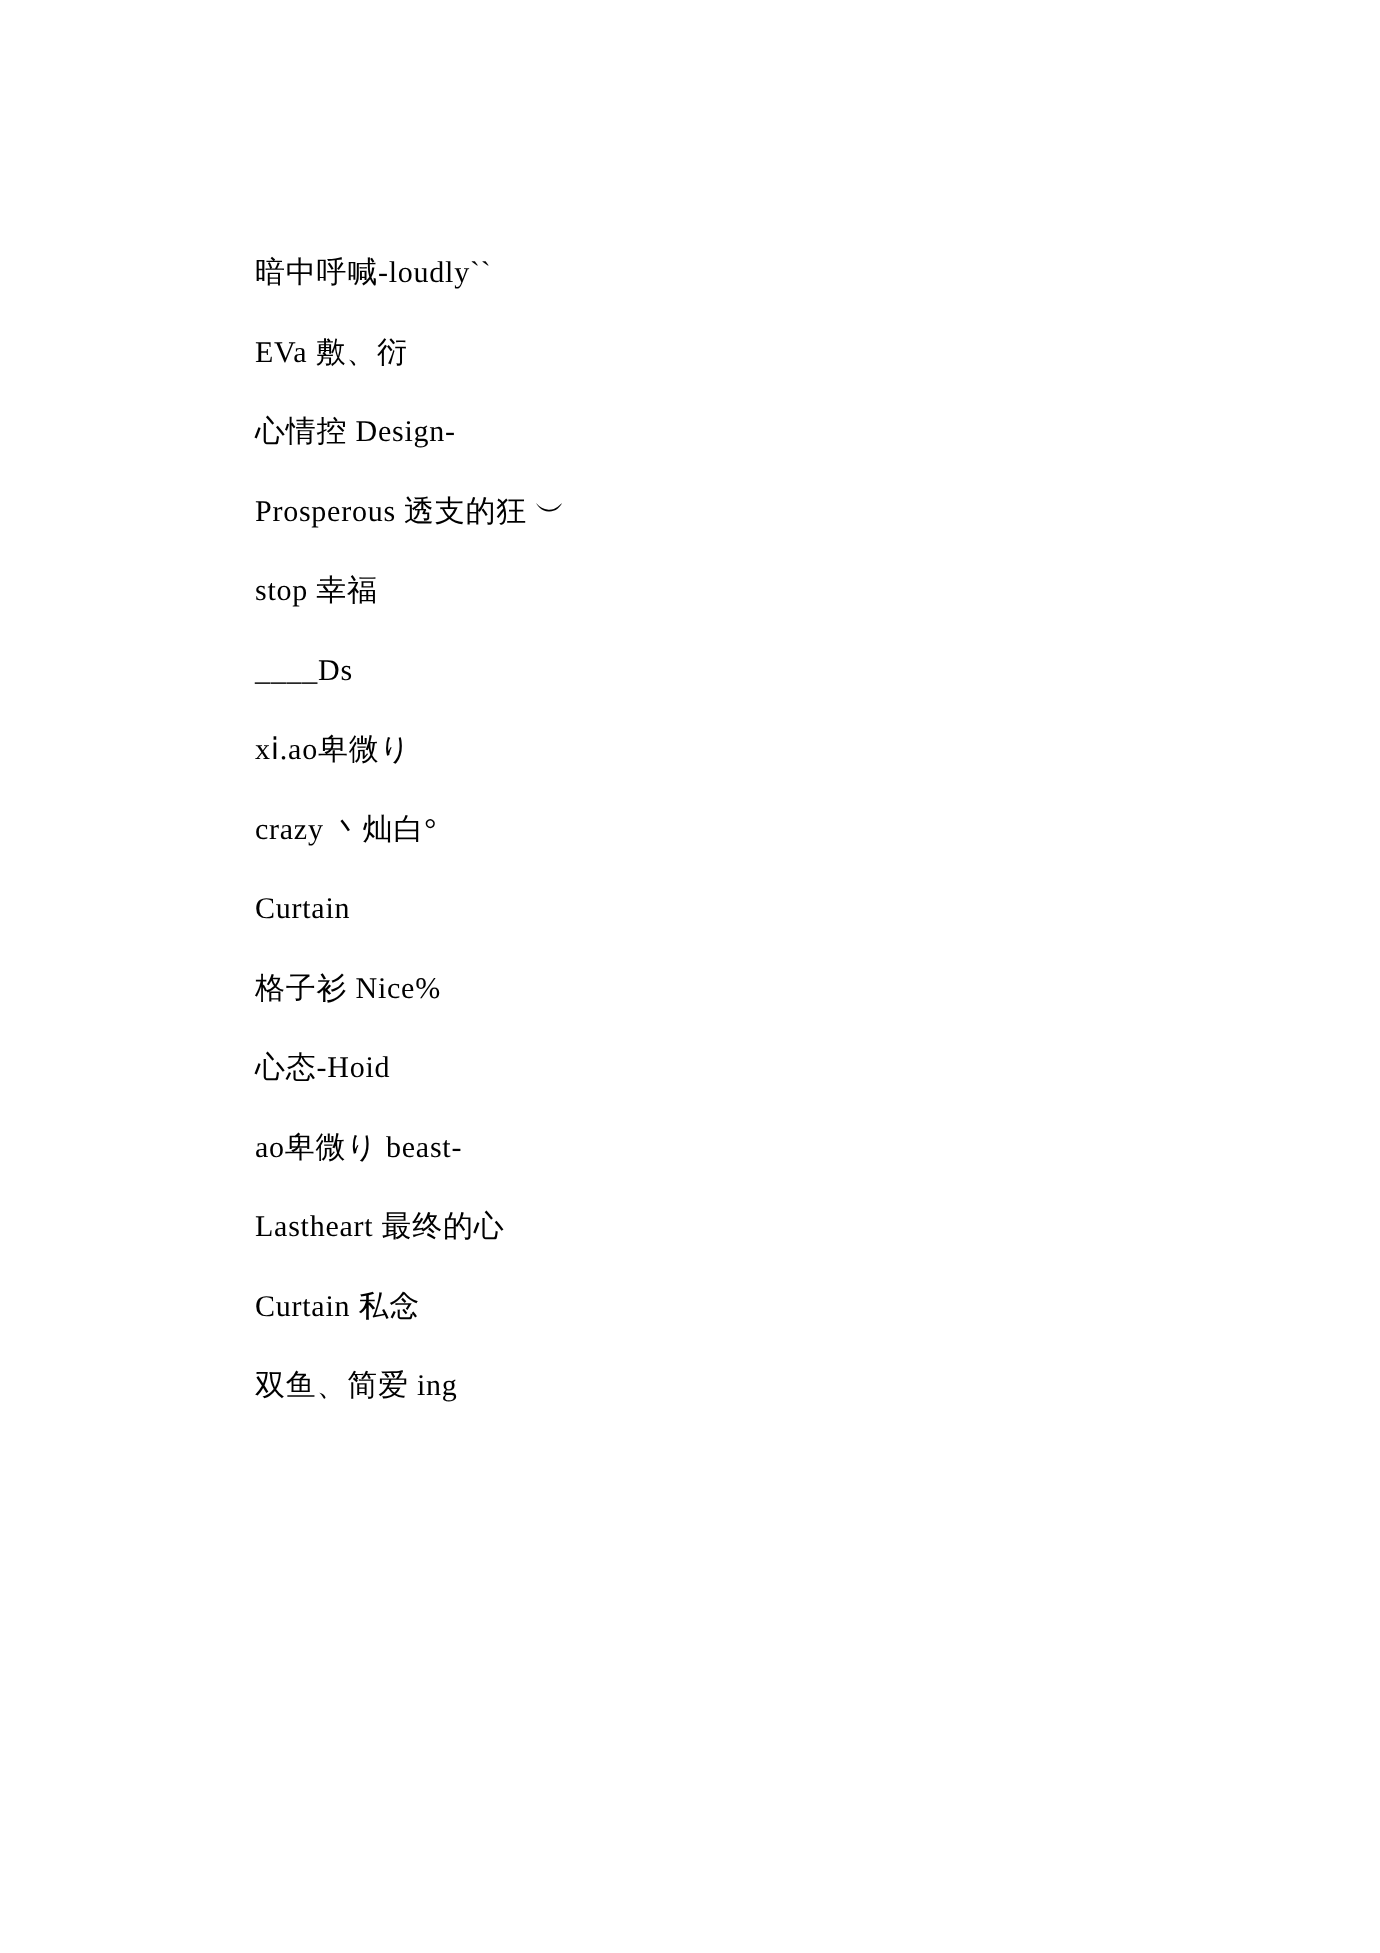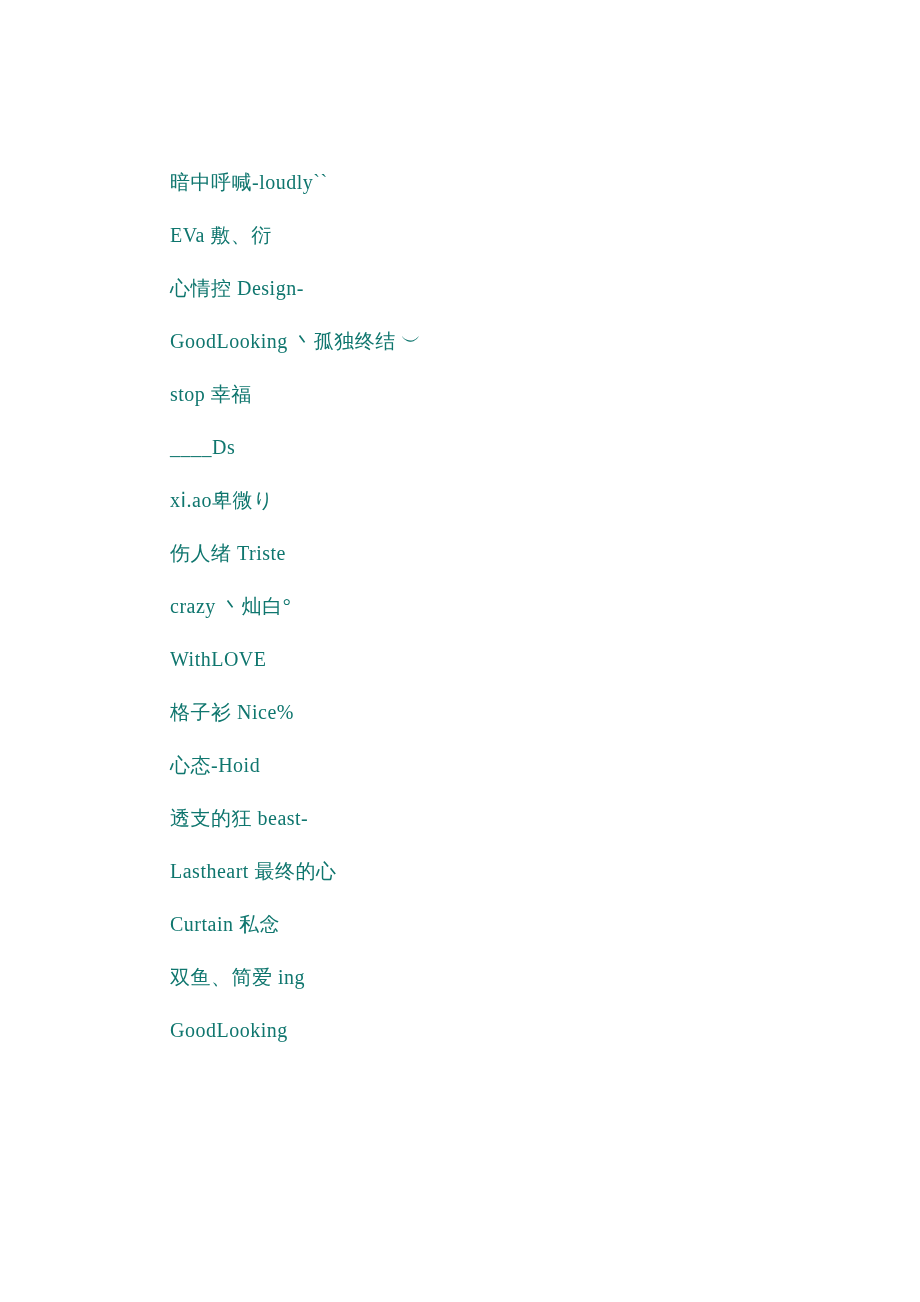--- a/index.html
+++ b/index.html
@@ -6,40 +6,38 @@
     body {
       width: 920px;
       height: 1302px;
       background: #ffffff;
       font-family: "SimSun", "宋体", serif;
       padding-top: 170px;
       padding-left: 170px;
     }
     .line {
       font-size: 20px;
-      color: #0f766e;
+      color: #000000;
       margin-bottom: 29px;
       line-height: 1.2;
       letter-spacing: 0.5px;
     }
   </style>
 </head>
 <body>
 
 <div>
   <div class="line">暗中呼喊-loudly``</div>
   <div class="line">EVa 敷、衍</div>
   <div class="line">心情控 Design-</div>
-  <div class="line">GoodLooking 丶孤独终结 ︶</div>
+  <div class="line">Prosperous 透支的狂 ︶</div>
   <div class="line">stop 幸福</div>
   <div class="line">____Ds</div>
   <div class="line">xⅰ.aο卑微り</div>
-  <div class="line">伤人绪 Triste</div>
   <div class="line">crazy 丶灿白°</div>
-  <div class="line">WithLOVE</div>
+  <div class="line">Curtain</div>
   <div class="line">格子衫 Nice%</div>
   <div class="line">心态-Hoid</div>
-  <div class="line">透支的狂 beast-</div>
+  <div class="line">aο卑微り beast-</div>
   <div class="line">Lastheart 最终的心</div>
   <div class="line">Curtain 私念</div>
   <div class="line">双鱼、简爱 ing</div>
-  <div class="line">GoodLooking</div>
 </div>
 
 </body></html>

